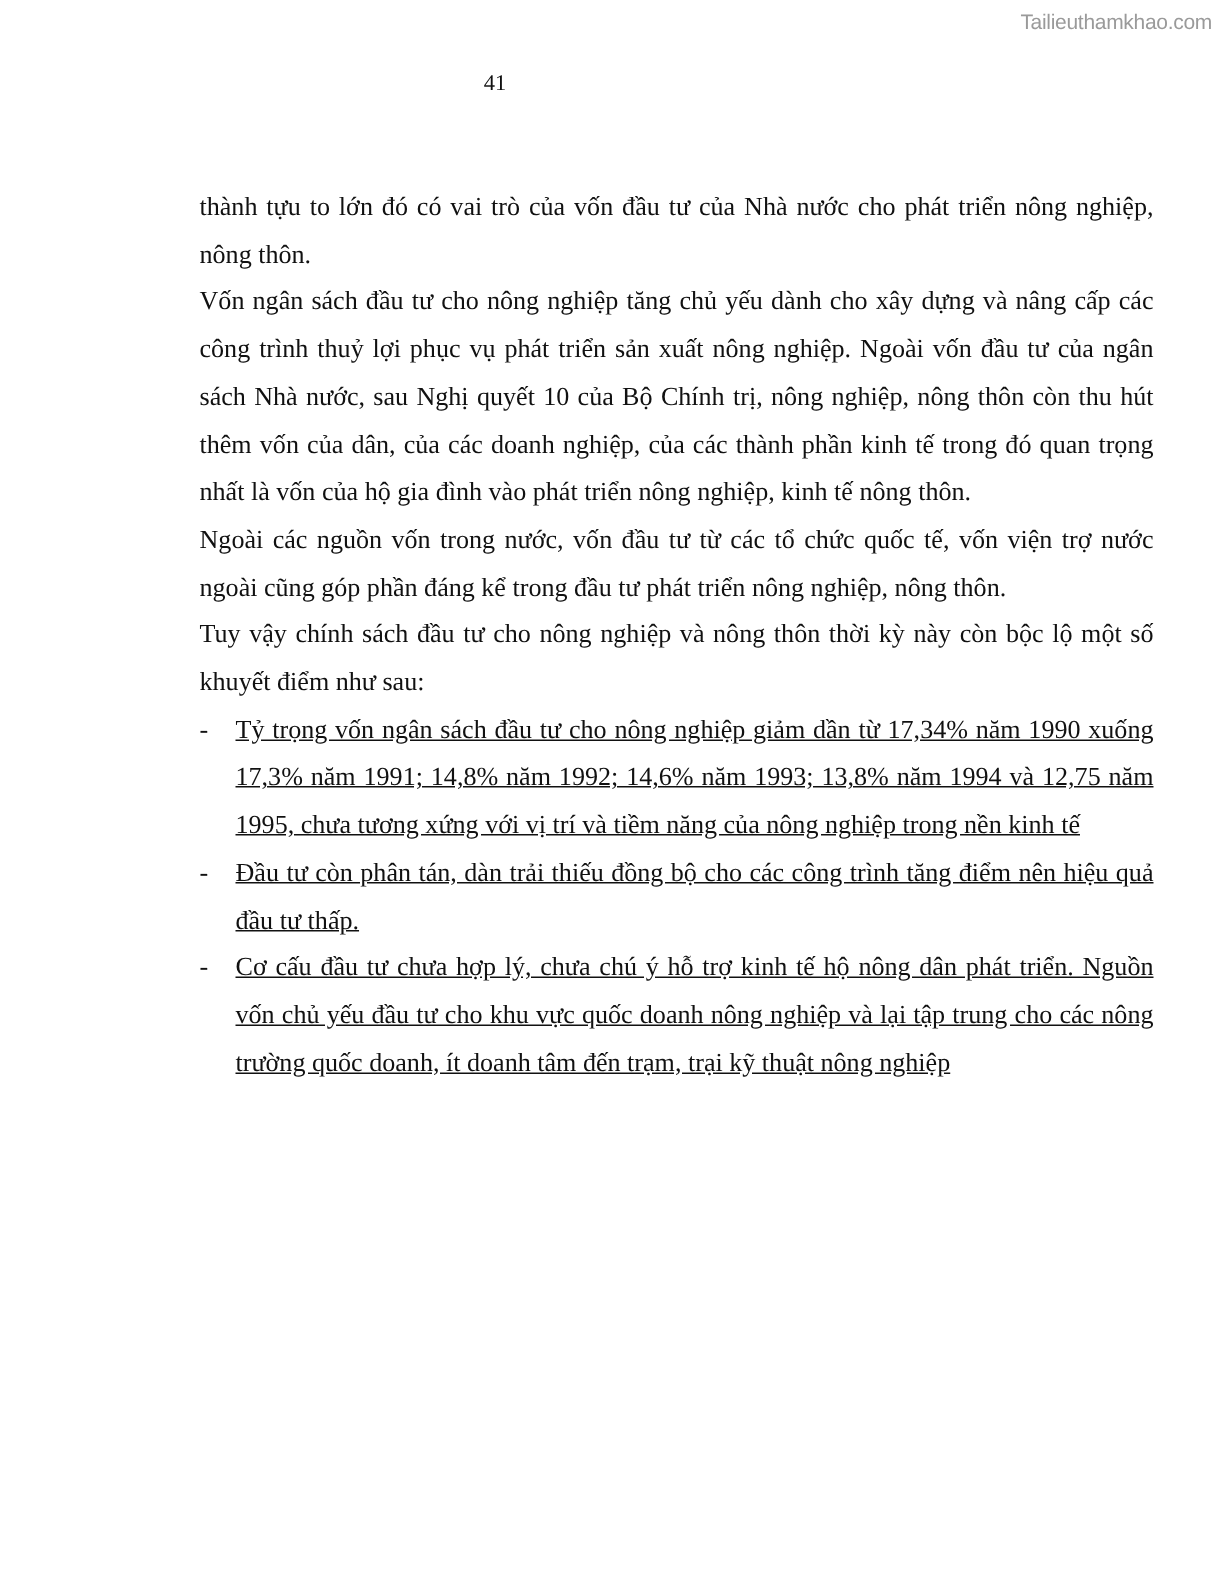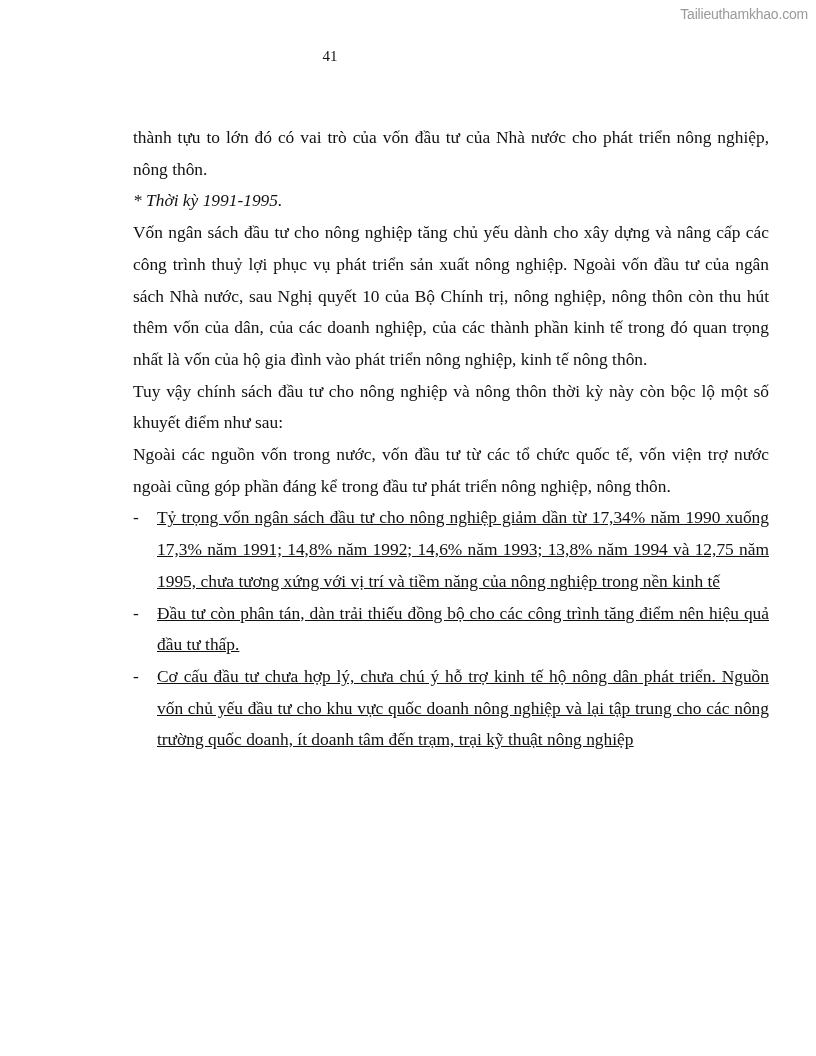--- a/index.html
+++ b/index.html
@@ -16,24 +16,23 @@
     .bullet .btext { flex: 1; text-align: justify; text-align-last: left; text-decoration: underline; }
   </style>
 </head>
 <body>
 
 <div class="watermark">Tailieuthamkhao.com</div>
 <div class="page-number">41</div>
 
 <div class="content">
   <p class="para">thành tựu to lớn đó có vai trò của vốn đầu tư của Nhà nước cho phát triển nông nghiệp, nông thôn.</p>
-  <p class="heading">* Thời kỳ 1991-1995.</p>
   <p class="para">Vốn ngân sách đầu tư cho nông nghiệp tăng chủ yếu dành cho xây dựng và nâng cấp các công trình thuỷ lợi phục vụ phát triển sản xuất nông nghiệp. Ngoài vốn đầu tư của ngân sách Nhà nước, sau Nghị quyết 10 của Bộ Chính trị, nông nghiệp, nông thôn còn thu hút thêm vốn của dân, của các doanh nghiệp, của các thành phần kinh tế trong đó quan trọng nhất là vốn của hộ gia đình vào phát triển nông nghiệp, kinh tế nông thôn.</p>
+  <p class="para">Ngoài các nguồn vốn trong nước, vốn đầu tư từ các tổ chức quốc tế, vốn viện trợ nước ngoài cũng góp phần đáng kể trong đầu tư phát triển nông nghiệp, nông thôn.</p>
   <p class="para">Tuy vậy chính sách đầu tư cho nông nghiệp và nông thôn thời kỳ này còn bộc lộ một số khuyết điểm như sau:</p>
-  <p class="para">Ngoài các nguồn vốn trong nước, vốn đầu tư từ các tổ chức quốc tế, vốn viện trợ nước ngoài cũng góp phần đáng kể trong đầu tư phát triển nông nghiệp, nông thôn.</p>
 
   <div class="bullet">
     <span class="dash">-</span>
     <span class="btext">Tỷ trọng vốn ngân sách đầu tư cho nông nghiệp giảm dần từ 17,34% năm 1990 xuống 17,3% năm 1991; 14,8% năm 1992; 14,6% năm 1993; 13,8% năm 1994 và 12,75 năm 1995, chưa tương xứng với vị trí và tiềm năng của nông nghiệp trong nền kinh tế</span>
   </div>
   <div class="bullet">
     <span class="dash">-</span>
     <span class="btext">Đầu tư còn phân tán, dàn trải thiếu đồng bộ cho các công trình tăng điểm nên hiệu quả đầu tư thấp.</span>
   </div>
   <div class="bullet">

